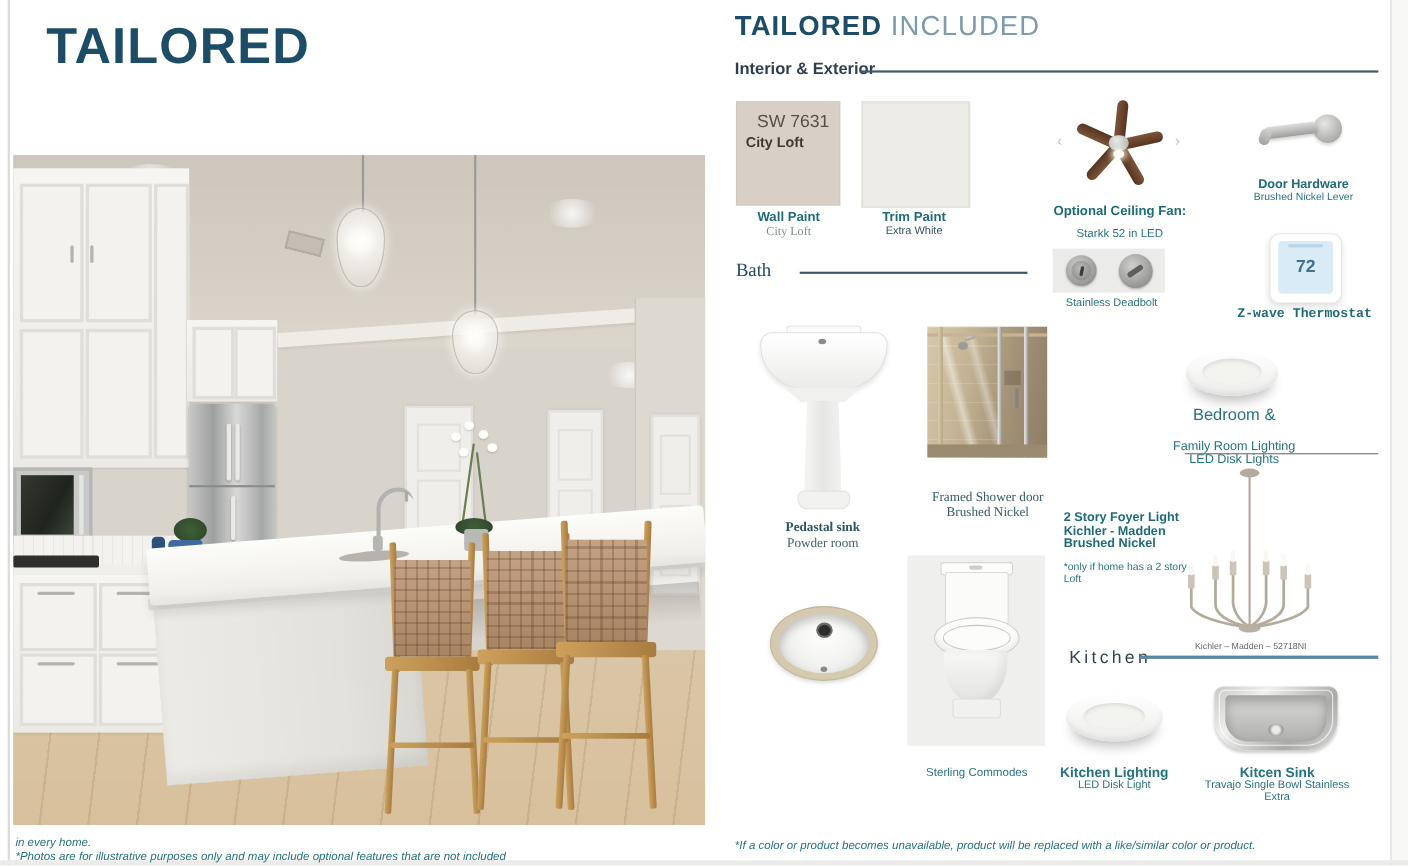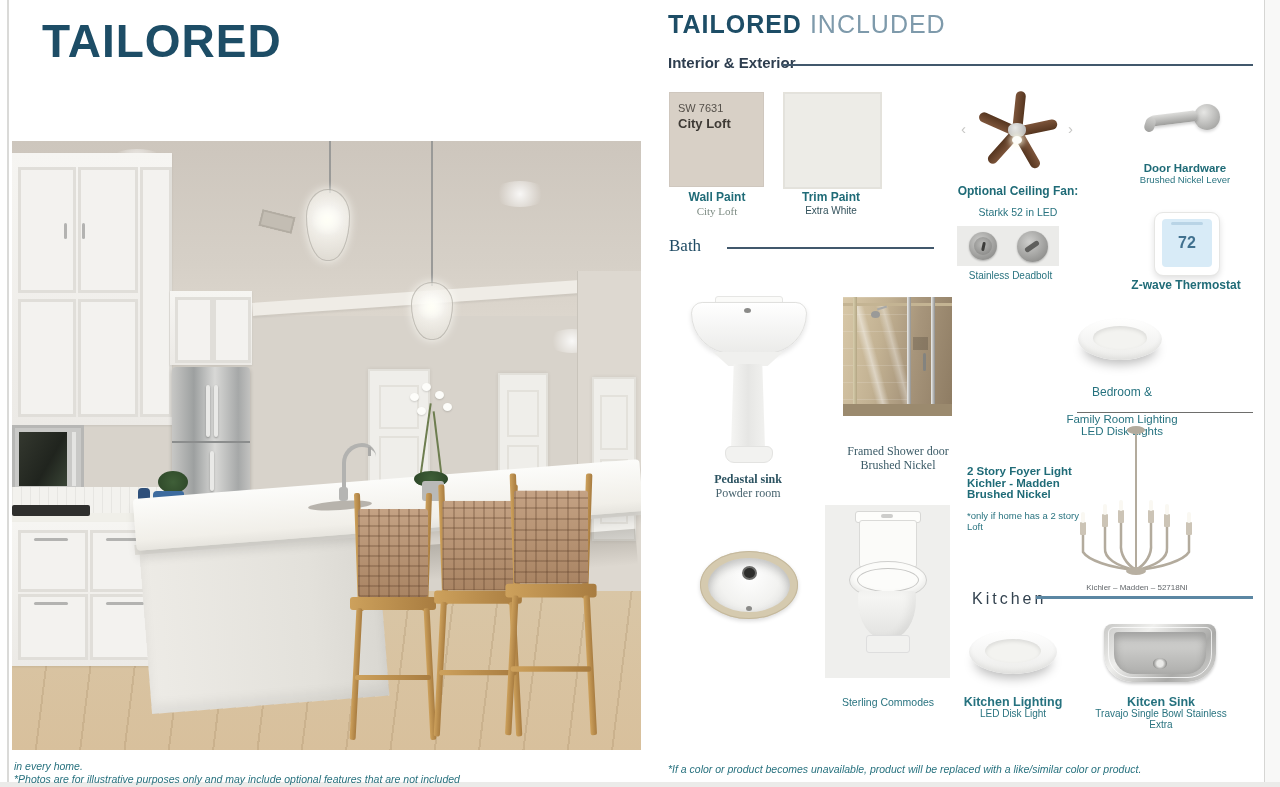--- a/index.html
+++ b/index.html
@@ -25,21 +25,21 @@
   .serif{font-family:"Liberation Serif",serif;}
 
   
   .pl{position:absolute;text-align:center;line-height:1.15;}
   .pl-t{font-size:12px;font-weight:700;color:#1f6b77;}
   .pl-s{font-size:10px;color:#2a7480;}
   .serif-lbl{position:absolute;text-align:center;font-family:"Liberation Serif",serif;color:#2c5361;line-height:1.15;}
 
   
   .swatch{position:absolute;box-shadow:0 0 0 1px rgba(0,0,0,0.04) inset;}
-  .swatch .sw-l1{font-size:11px;color:#55504a;padding:10px 0 0 9px;}
+  .swatch .sw-l1{font-size:16px;color:#55504a;padding:10px 0 0 9px;text-align:center;}
   .swatch .sw-l2{font-size:13px;font-weight:700;color:#3e3a35;padding:2px 0 0 9px;}
 
   
   .fan-box{left:968px;top:80px;width:98px;height:106px;background:#fff;}
   .fan-blade{position:absolute;left:49px;top:47px;width:41px;height:10px;border-radius:5px;
              background:linear-gradient(180deg,#7c543a,#55351f);transform-origin:0 50%;}
   .fan-motor{position:absolute;left:40px;top:43px;width:18px;height:14px;border-radius:45%;
              background:radial-gradient(circle at 40% 35%,#e9e9e7,#a9a9a7);}
   .fan-rod{position:absolute;left:48px;top:28px;width:3px;height:18px;background:#b9b9b7;}
   .fan-light{position:absolute;left:44px;top:56px;width:10px;height:8px;border-radius:50%;
@@ -398,21 +398,21 @@
   <div class="pl" style="left:948px;top:270px;width:125px;">
     <div class="pl-s" style="font-size:10px;">Stainless Deadbolt</div>
   </div>
 
   <div class="abs thermo">
     <div class="thermo-screen">
       <span>72</span>
     </div>
     <div class="thermo-bar"></div>
   </div>
-  <div class="pl" style="left:1120px;top:279px;width:132px;">
+  <div class="pl" style="left:1120px;top:279px;width:132px;font-family:Liberation Mono, monospace;">
     <div class="pl-t" style="font-size:12px;">Z-wave Thermostat</div>
   </div>
 
   <div class="abs" style="left:689px;top:296px;width:118px;height:168px;">
     <div class="ped-splash"></div>
     <div class="ped-basin"></div>
     <div class="ped-hole"></div>
     <div class="ped-under"></div>
     <div class="ped-col"></div>
     <div class="ped-foot"></div>
@@ -437,21 +437,21 @@
   </div>
   <div class="serif-lbl" style="left:828px;top:445px;width:140px;font-size:12px;color:#3a5a66;">
     <div>Framed Shower door</div>
     <div>Brushed Nickel</div>
   </div>
 
   <div class="disk" style="left:1078px;top:318px;width:84px;height:42px;">
     <div class="disk-lens"></div>
   </div>
   <div class="pl" style="left:1038px;top:370px;width:168px;line-height:1.0;">
-    <div class="pl-s" style="font-size:12px;color:#26727f;margin-top:16px;">Bedroom &amp;</div>
+    <div class="pl-s" style="font-size:15px;color:#26727f;">Bedroom &amp;</div>
     <div class="pl-s" style="font-size:11.5px;color:#26727f;margin-top:16px;">Family Room Lighting</div>
     <div class="pl-s" style="font-size:11.5px;color:#26727f;">LED Disk Lights</div>
   </div>
   <div class="abs" style="left:1077px;top:412px;width:176px;height:1px;background:#6e6e6c;"></div>
 
   <div class="abs" style="left:967px;top:466px;width:150px;line-height:1.0;">
     <div class="pl-t" style="font-size:11.5px;text-align:left;">2 Story Foyer Light</div>
     <div class="pl-t" style="font-size:11.5px;text-align:left;">Kichler - Madden</div>
     <div class="pl-t" style="font-size:11.5px;text-align:left;">Brushed Nickel</div>
   </div>

